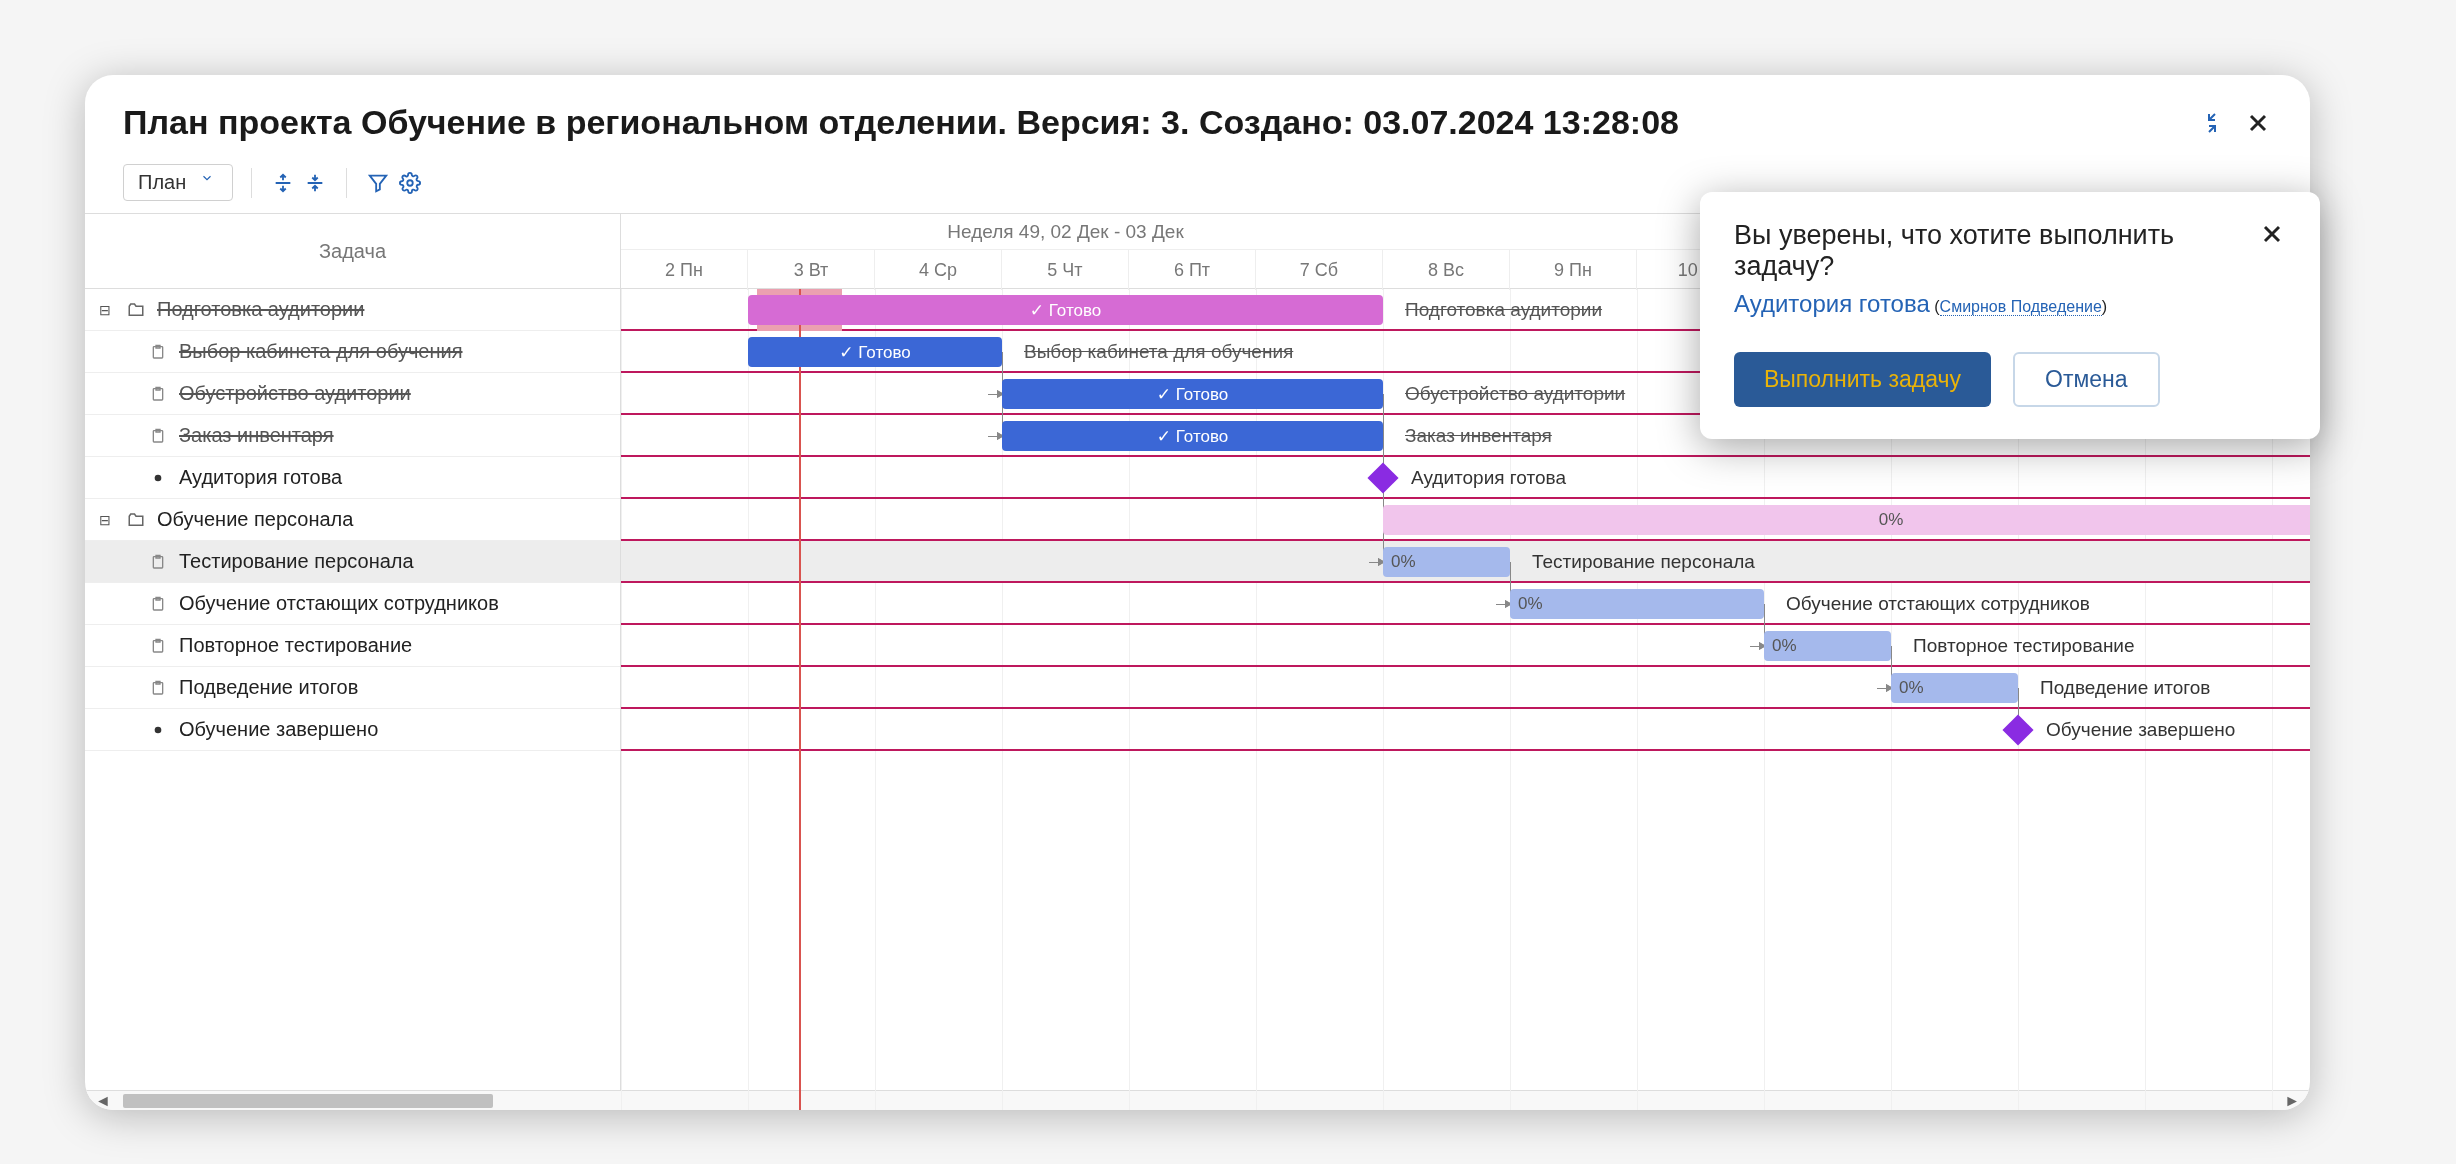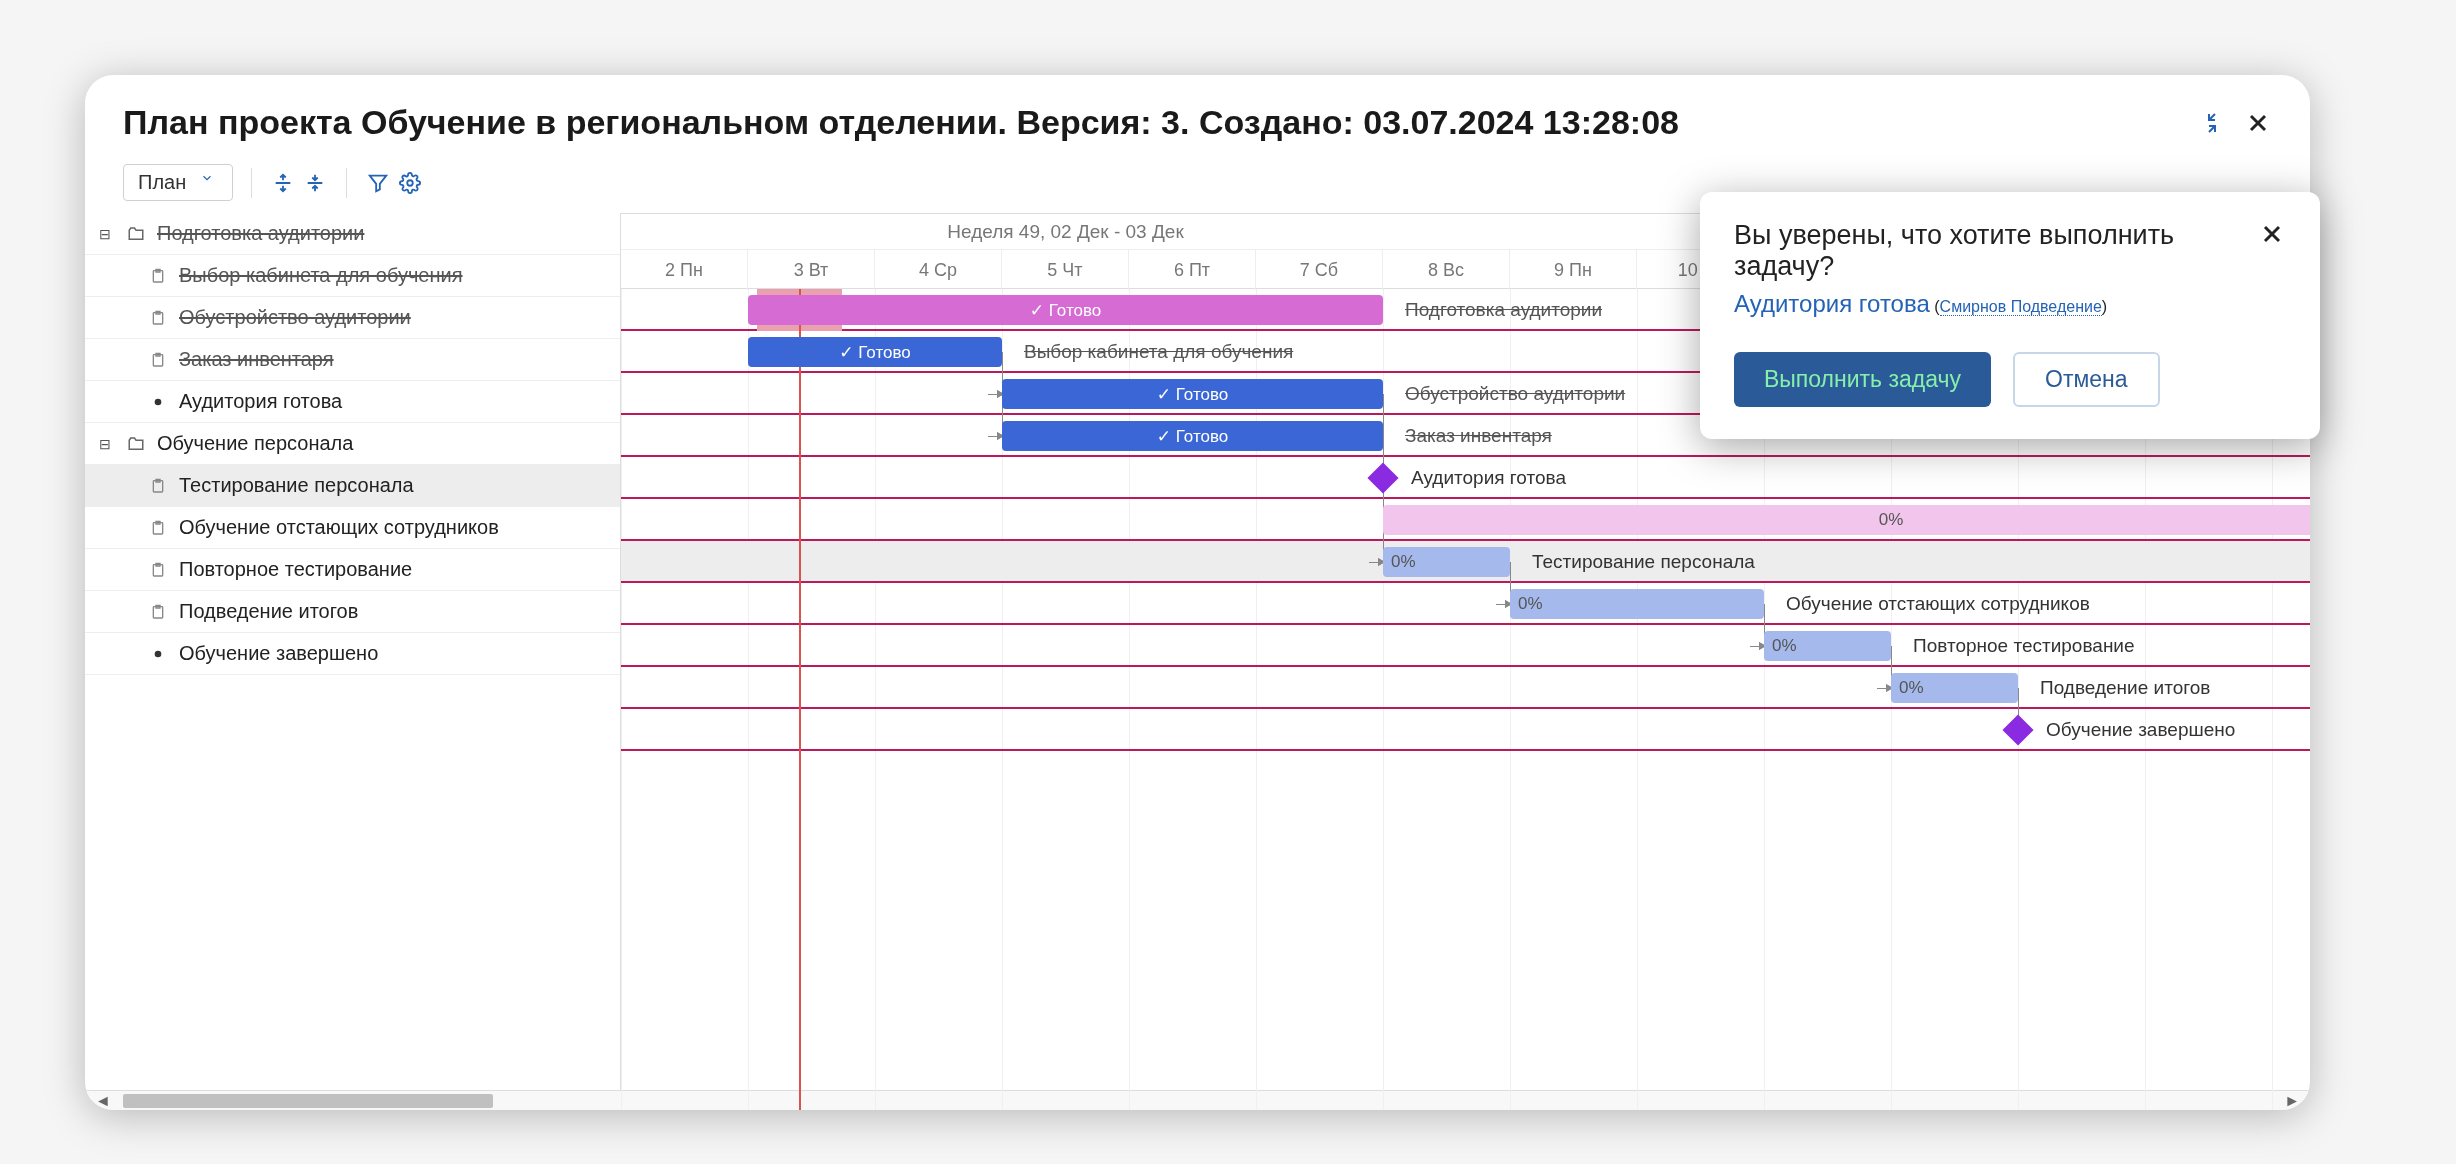--- a/index.html
+++ b/index.html
@@ -56,21 +56,21 @@
     box-shadow: 0 8px 40px rgba(0,0,0,0.35); padding: 28px 34px 32px 34px; z-index:100;
   }
   .dlg-head { display:flex; align-items:flex-start; }
   .dlg-title { font-size:27px; font-weight:400; color:#222; flex:1; padding-right:20px;}
   .dlg-close { cursor:pointer; color:#222;}
   .dlg-sub { font-size:24px; color:#222; margin-top:22px;}
   .dlg-link { color:#2463b5; font-size:24px; margin-top:10px; display:inline;}
   .dlg-assignee { color:#2463b5; border-bottom:1px dotted #2463b5; }
   .dlg-paren { color:#222;}
   .dlg-btns { margin-top:34px; display:flex; gap:22px;}
-  .btn-primary { background:#2a5a97; color:#86efac; border:none; border-radius:6px; padding:6px 30px; font-size:23px; cursor:pointer;}
+  .btn-primary { background:#2a5a97; color:#eab308; border:none; border-radius:6px; padding:6px 30px; font-size:23px; cursor:pointer;}
   .btn-secondary { background:#fff; color:#2a5a97; border:2px solid #c7d7e8; border-radius:6px; padding:12px 30px; font-size:23px; cursor:pointer;}
   svg { display:block; }
 </style>
 </head>
 <body>
 
 <div class="window">
   <div class="win-header">
     <div class="win-title">План проекта Обучение в региональном отделении. Версия: 3. Создано: 03.07.2024 13:28:08</div>
     <div class="win-actions">
@@ -114,20 +114,21 @@
     <span class="tb-icon">
       <svg width="22" height="22" viewBox="0 0 24 24" fill="none" stroke="#2463b5" stroke-width="2">
           <circle cx="12" cy="12" r="3"></circle>
           <path d="M19.4 15a1.65 1.65 0 00.33 1.82l.06.06a2 2 0 11-2.83 2.83l-.06-.06a1.65 1.65 0 00-1.82-.33 1.65 1.65 0 00-1 1.51V21a2 2 0 11-4 0v-.09a1.65 1.65 0 00-1-1.51 1.65 1.65 0 00-1.82.33l-.06.06a2 2 0 11-2.83-2.83l.06-.06a1.65 1.65 0 00.33-1.82 1.65 1.65 0 00-1.51-1H3a2 2 0 110-4h.09a1.65 1.65 0 001.51-1 1.65 1.65 0 00-.33-1.82l-.06-.06a2 2 0 112.83-2.83l.06.06a1.65 1.65 0 001.82.33h0a1.65 1.65 0 001-1.51V3a2 2 0 114 0v.09a1.65 1.65 0 001 1.51 1.65 1.65 0 001.82-.33l.06-.06a2 2 0 112.83 2.83l-.06.06a1.65 1.65 0 00-.33 1.82v0a1.65 1.65 0 001.51 1H21a2 2 0 110 4h-.09a1.65 1.65 0 00-1.51 1z"></path>
         </svg>
     </span>
   </div>
 
   <div class="gantt-area">
     <div class="left-pane">
+      <div class="left-header">Задача</div>
       <div class="task-rows" id="task-rows">
           <div class="task-row">
             <span class="exp-icon">⊟</span>
             <span class="type-icon">
               <svg width="18" height="18" viewBox="0 0 24 24" fill="none" stroke="#666" stroke-width="2">
                 <path d="M3 7l2-3h5l2 3h9v12H3V7z"></path>
               </svg>
             </span>
             <span class="strike">Подготовка аудитории</span>
           </div>

